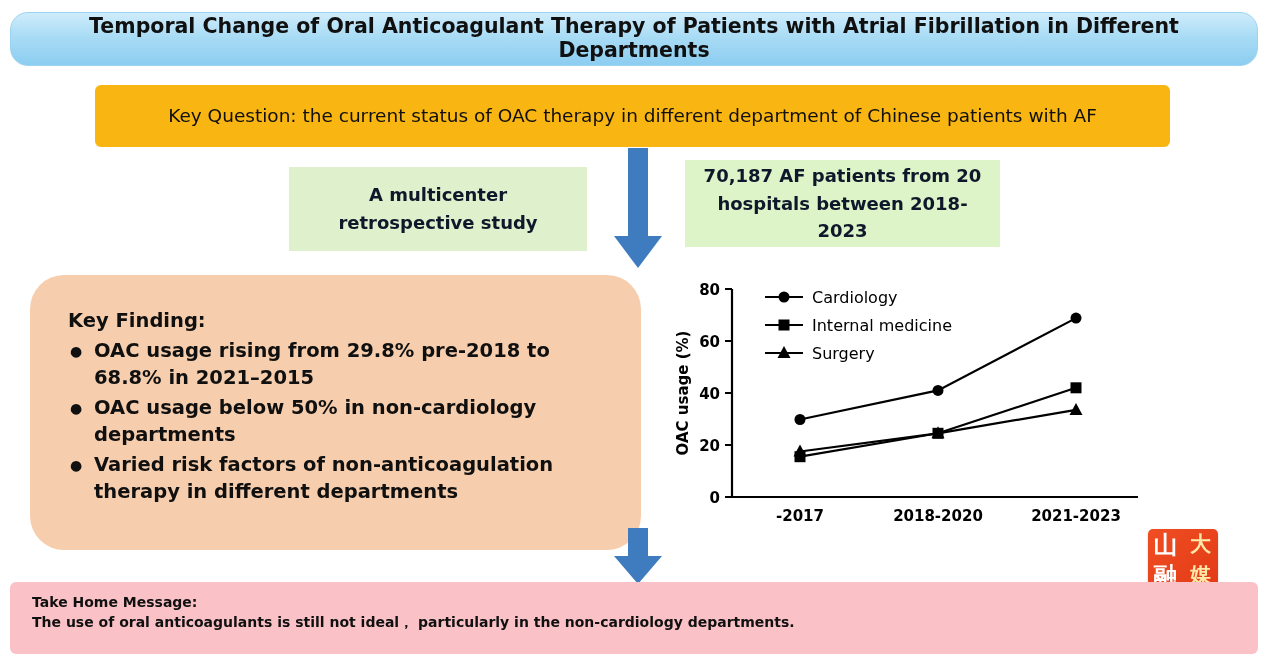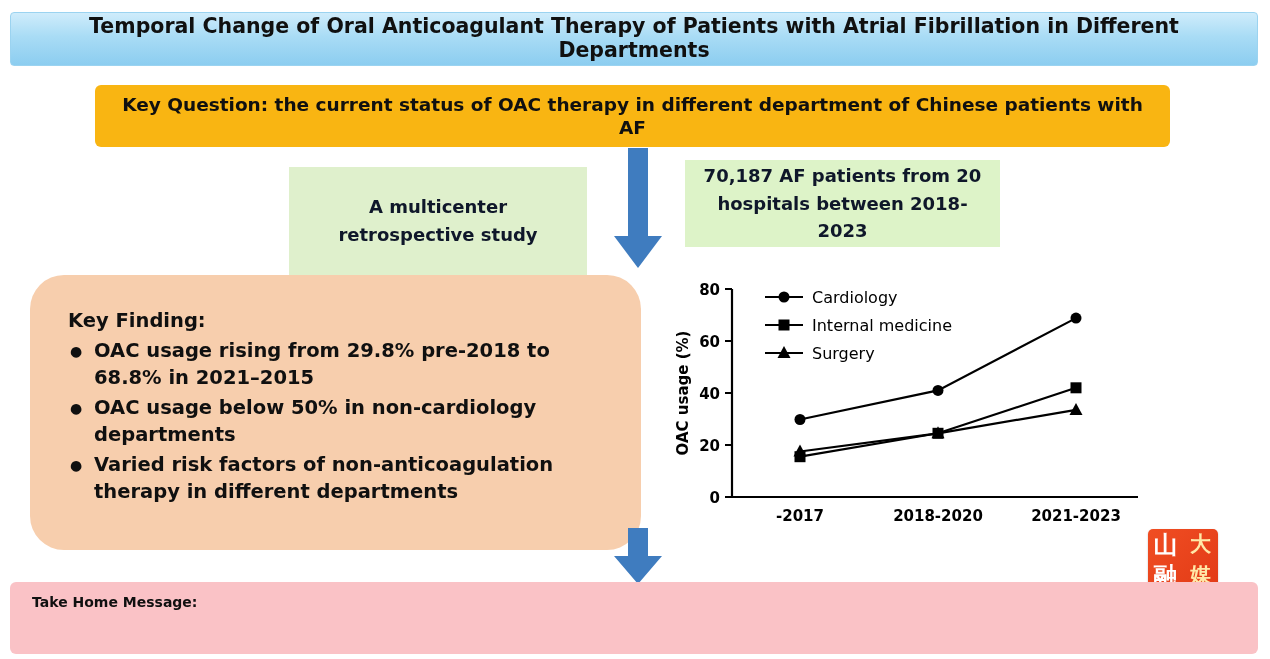--- a/index.html
+++ b/index.html
@@ -20,21 +20,21 @@
     height: 659px;
   }
 
   
   .title-banner {
     position: absolute;
     left: 10px;
     top: 12px;
     width: 1248px;
     height: 54px;
-    border-radius: 4px;
+    border-radius: 18px;
     background: linear-gradient(to bottom, #cfecfb 0%, #a9dcf5 45%, #8ccdf0 100%);
     border: 1px solid #9bd3f0;
     display: flex;
     align-items: center;
     justify-content: center;
     box-sizing: border-box;
     padding: 0 14px;
   }
   .title-banner span {
     font-size: 20.5px;
@@ -54,21 +54,21 @@
     background: #f9b512;
     border-radius: 6px;
     display: flex;
     align-items: center;
     justify-content: center;
     box-sizing: border-box;
     padding: 4px 24px;
   }
   .key-question span {
     font-size: 18.5px;
-    font-weight: bold;
+    font-weight: normal;
     color: #101010;
     text-align: center;
     line-height: 1.25;
   }
 
   
   .green-box {
     position: absolute;
     background: #d9f0c4;
     display: flex;
@@ -81,21 +81,21 @@
     font-size: 18px;
     font-weight: bold;
     color: #0f172a;
     text-align: center;
     line-height: 1.55;
   }
   .green-left {
     left: 289px;
     top: 167px;
     width: 298px;
-    height: 108px;
+    height: 84px;
     background: #dff0cc;
   }
   .green-right {
     left: 685px;
     top: 160px;
     width: 315px;
     height: 87px;
     background: #ddf3c8;
   }
 
@@ -303,15 +303,16 @@
 
   <div class="logo">
     <span>山</span>
     <span class="lg-small">大</span>
     <span>融</span>
     <span class="lg-small">媒</span>
   </div>
 
   <div class="take-home">
     <div>Take Home Message:</div>
+    <div>The use of oral anticoagulants is still not ideal， particularly in the non-cardiology departments.</div>
   </div>
 
 </div>
 
 </body></html>

